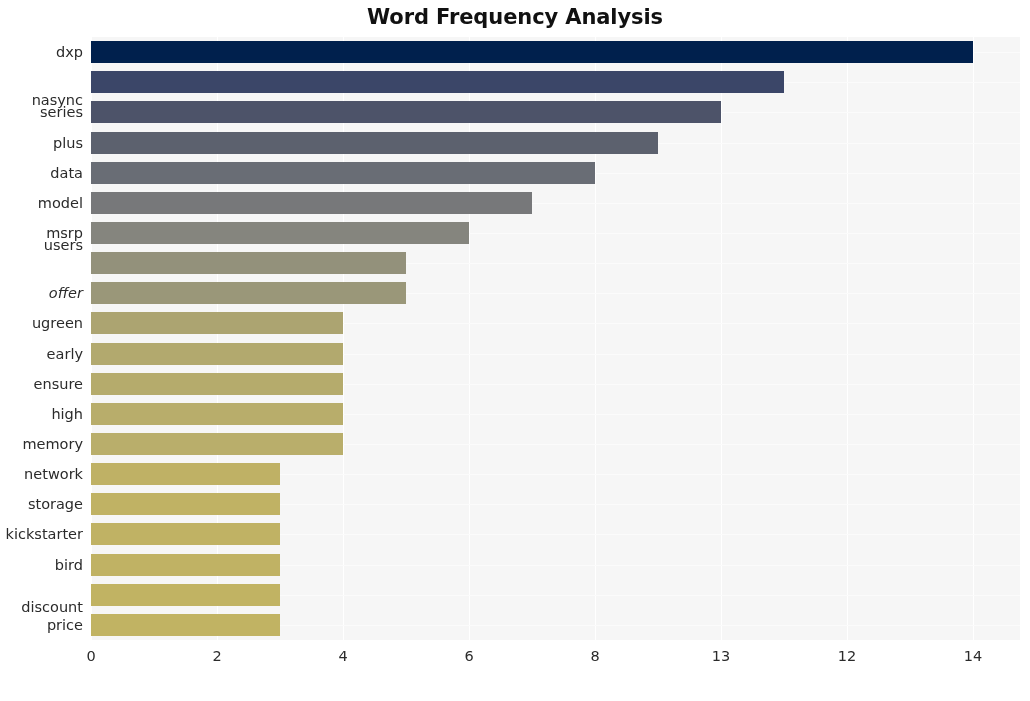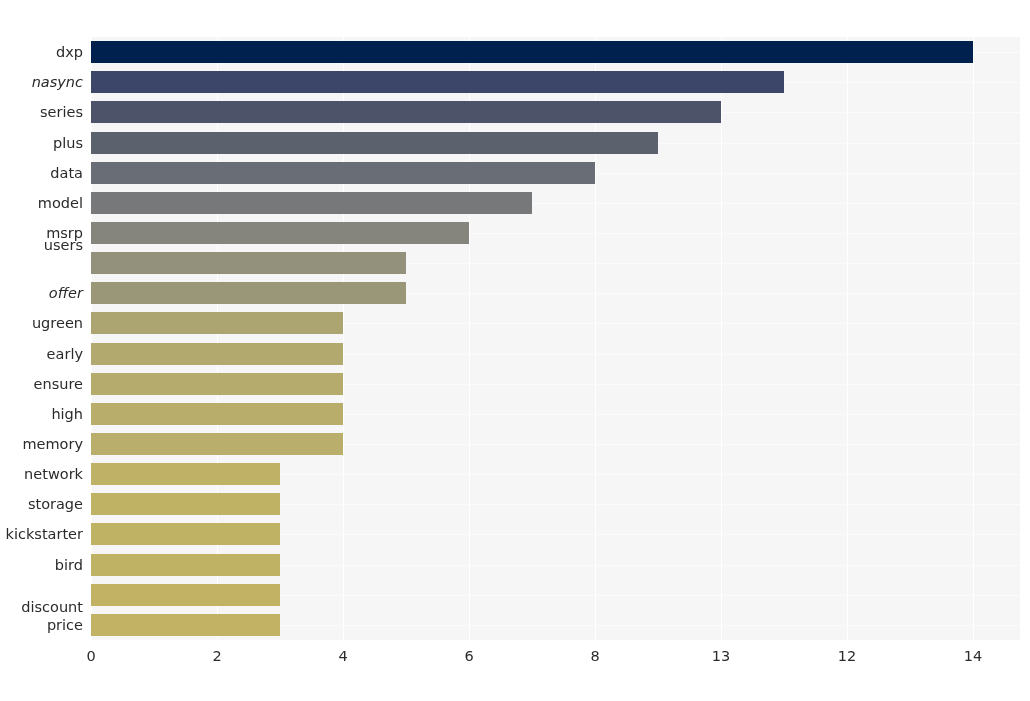--- a/index.html
+++ b/index.html
@@ -99,20 +99,21 @@
     text-align: center;
     font-size: 14.5px;
     color: #2b2b2b;
   }
 </style>
 </head>
 <body>
 
 <div id="figure">
 
+  <div id="chart-title">Word Frequency Analysis</div>
 
   <div id="plot-area">
     <div id="vgrid-wrap">
         <div class="vgrid" style="left: 0px;"></div>
         <div class="vgrid" style="left: 126px;"></div>
         <div class="vgrid" style="left: 252px;"></div>
         <div class="vgrid" style="left: 378px;"></div>
         <div class="vgrid" style="left: 504px;"></div>
         <div class="vgrid" style="left: 630px;"></div>
         <div class="vgrid" style="left: 756px;"></div>
@@ -159,21 +160,21 @@
         <div class="bar" title="storage: 3" style="top: 456px; width: 189px; background: rgb(192, 178, 100);"></div>
         <div class="bar" title="kickstarter: 3" style="top: 486px; width: 189px; background: rgb(192, 178, 100);"></div>
         <div class="bar" title="bird: 3" style="top: 517px; width: 189px; background: rgb(192, 178, 100);"></div>
         <div class="bar" title="discount: 3" style="top: 547px; width: 189px; background: rgb(193, 179, 99);"></div>
         <div class="bar" title="price: 3" style="top: 577px; width: 189px; background: rgb(193, 179, 99);"></div>
       </div>
   </div>
 
   <div id="ytick-wrap">
       <div class="ytick-label" style="top: 8px;">dxp</div>
-      <div class="ytick-label" style="top: 38px; font-style: italic;">nasync</div>
+      <div class="ytick-label" style="top: 56px;">nasync</div>
       <div class="ytick-label" style="top: 68px;">series</div>
       <div class="ytick-label" style="top: 99px;">plus</div>
       <div class="ytick-label" style="top: 129px;">data</div>
       <div class="ytick-label" style="top: 159px;">model</div>
       <div class="ytick-label" style="top: 189px;">msrp</div>
       <div class="ytick-label" style="top: 201px;">users</div>
       <div class="ytick-label" style="top: 249px; font-style: italic;">offer</div>
       <div class="ytick-label" style="top: 279px;">ugreen</div>
       <div class="ytick-label" style="top: 310px;">early</div>
       <div class="ytick-label" style="top: 340px;">ensure</div>

